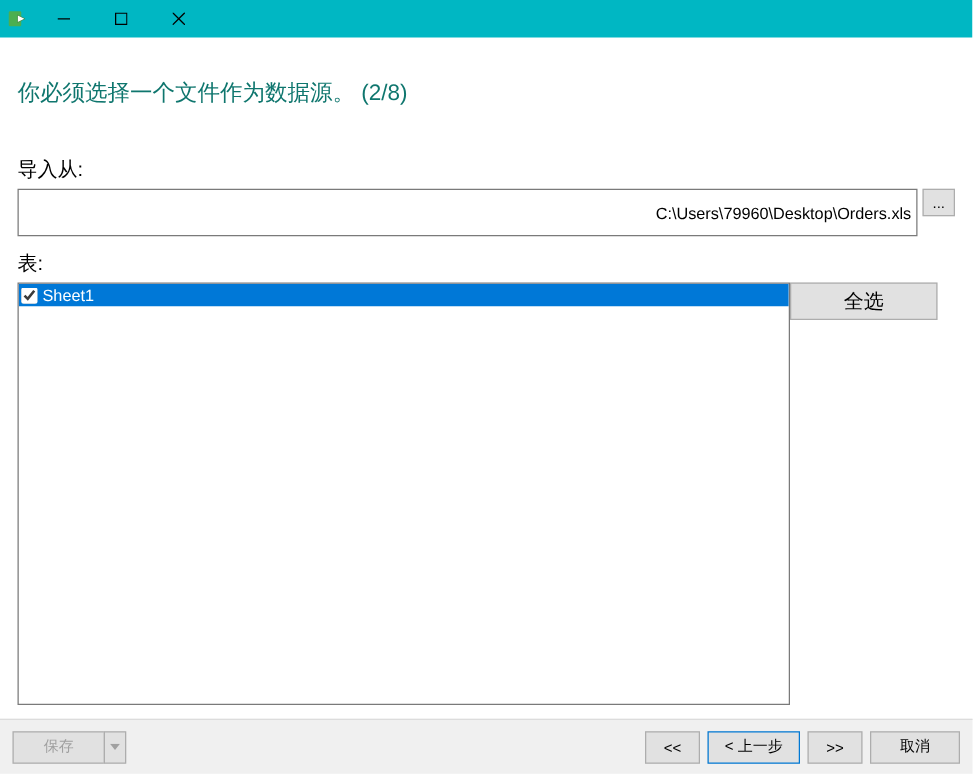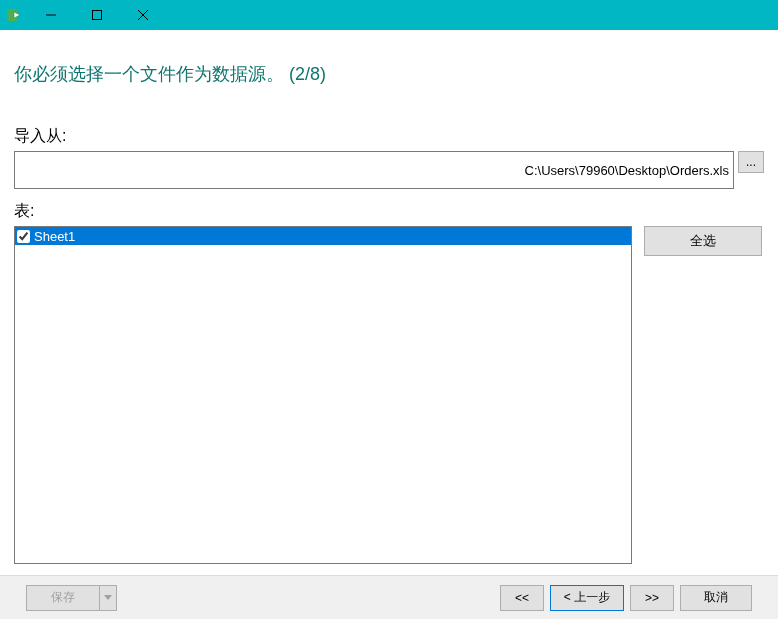--- a/index.html
+++ b/index.html
@@ -83,21 +83,21 @@
       border: 1px solid #adadad;
       background: #e1e1e1;
       font-size: 12px;
       display: flex;
       align-items: center;
       justify-content: center;
       cursor: pointer;
     }
     .tables-section {
       display: flex;
-      gap: 12px;
+      gap: 0;
       align-items: flex-start;
     }
     .tables-listbox {
       width: 618px;
       height: 338px;
       border: 1px solid #7a7a7a;
       background: #ffffff;
       overflow: auto;
     }
     .list-item {
@@ -120,34 +120,34 @@
     .side-buttons {
       display: flex;
       flex-direction: column;
       gap: 10px;
     }
     .side-btn {
       width: 118px;
       height: 30px;
       border: 1px solid #adadad;
       background: #e1e1e1;
-      font-size: 13px;
+      font-size: 16px;
       cursor: pointer;
     }
     .footer {
       position: absolute;
       left: 0;
       right: 0;
       bottom: 0;
       height: 44px;
       background: #f0f0f0;
       border-top: 1px solid #dcdcdc;
       display: flex;
       align-items: center;
-      padding: 0 26px;
+      padding: 0 10px;
     }
     .footer-left {
       display: flex;
       align-items: center;
     }
     .footer-spacer {
       flex: 1;
     }
     .footer-right {
       display: flex;

